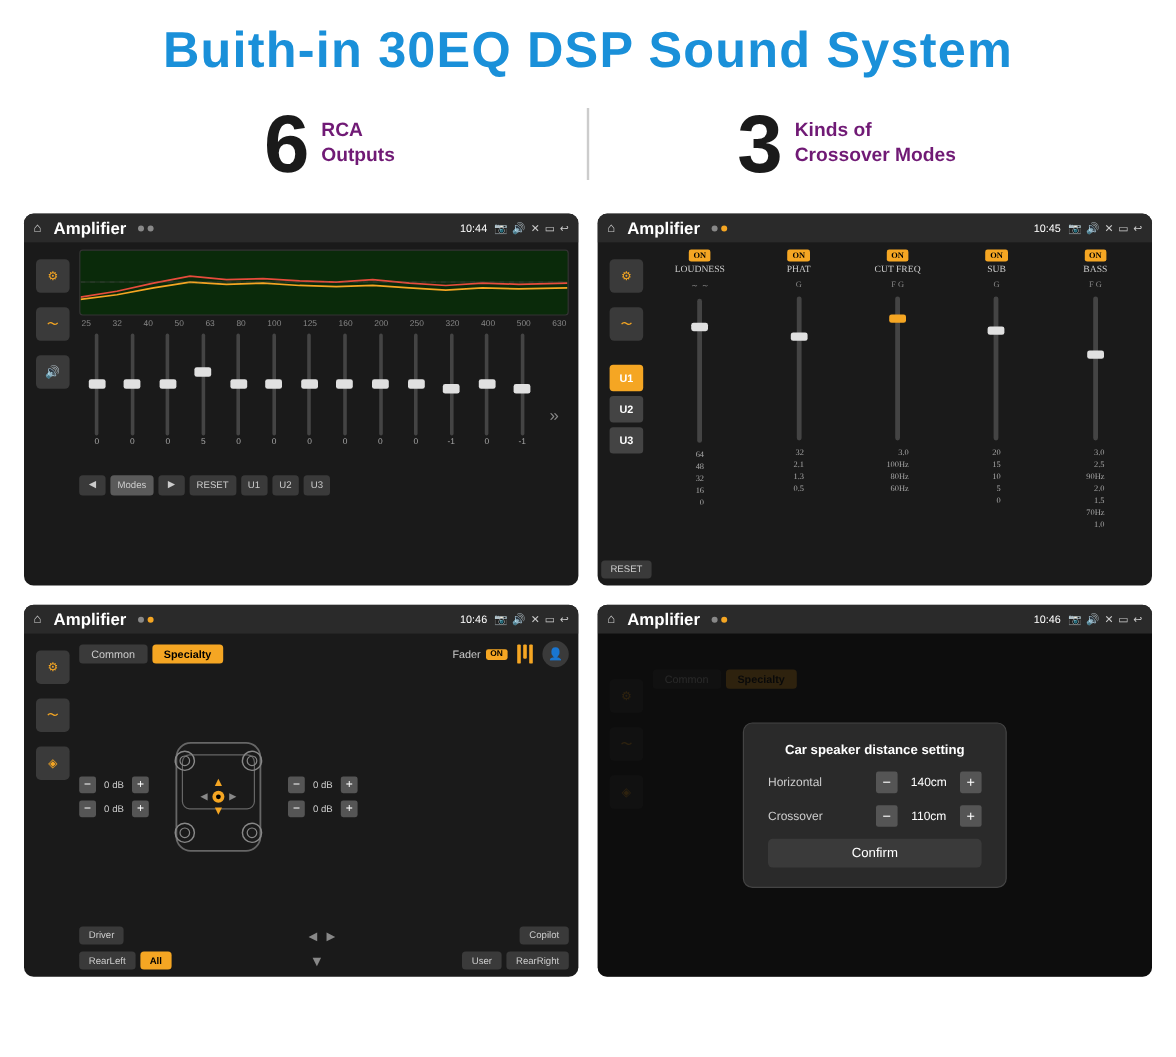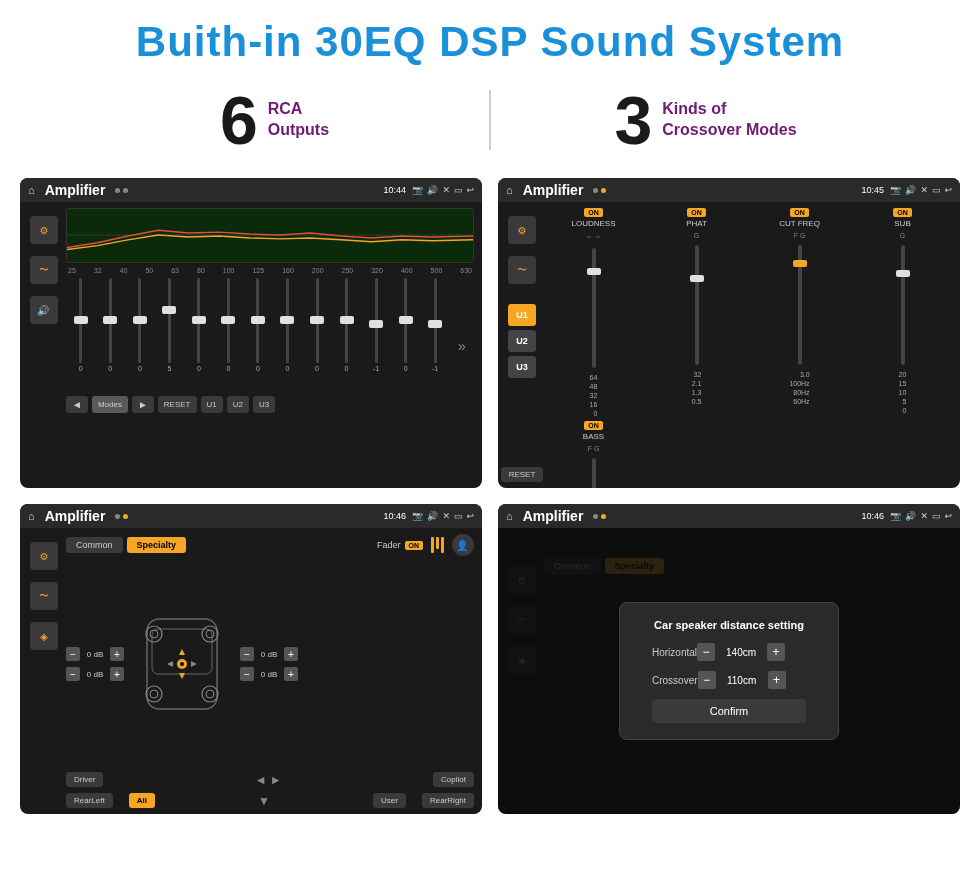--- a/index.html
+++ b/index.html
@@ -241,22 +241,23 @@
       color: #fff;
       font-weight: bold;
     }
     .u-btn.u1 { background: #f5a623; }
     .u-btn.u2 { background: #444; }
     .u-btn.u3 { background: #444; }
 
     .cross-main {
       flex: 1;
       display: grid;
-      grid-template-columns: repeat(4, 1fr);
+      grid-template-columns: repeat(5, 1fr);
       gap: 4px;
+      font-family: Liberation Serif, serif;
     }
 
     .cross-channel {
       display: flex;
       flex-direction: column;
       align-items: center;
       gap: 2px;
     }
 
     .on-badge {
@@ -380,21 +381,21 @@
       flex-shrink: 0;
     }
 
     .car-diagram svg {
       width: 100%;
       height: 100%;
     }
 
     .bottom-row {
       display: flex;
-      gap: 16px;
+      gap: 4px;
       flex-wrap: wrap;
       align-items: flex-end;
     }
 
     .bottom-btn {
       padding: 3px 8px;
       border-radius: 3px;
       font-size: 8px;
       color: #ccc;
       background: #3a3a3a;
@@ -416,37 +417,37 @@
       background: rgba(0,0,0,0.5);
       z-index: 10;
       display: flex;
       align-items: center;
       justify-content: center;
     }
 
     .dialog-box {
       background: #2a2a2a;
       border-radius: 8px;
-      padding: 16px 32px;
+      padding: 16px 20px;
       width: 220px;
       border: 1px solid #444;
     }
 
     .dialog-title {
       font-size: 11px;
       color: #fff;
       font-weight: bold;
       margin-bottom: 12px;
       text-align: center;
     }
 
     .dialog-row {
       display: flex;
       align-items: center;
-      justify-content: flex-start;
+      justify-content: space-between;
       margin-bottom: 10px;
     }
 
     .dialog-label {
       font-size: 10px;
       color: #ccc;
     }
 
     .dialog-control {
       display: flex;

